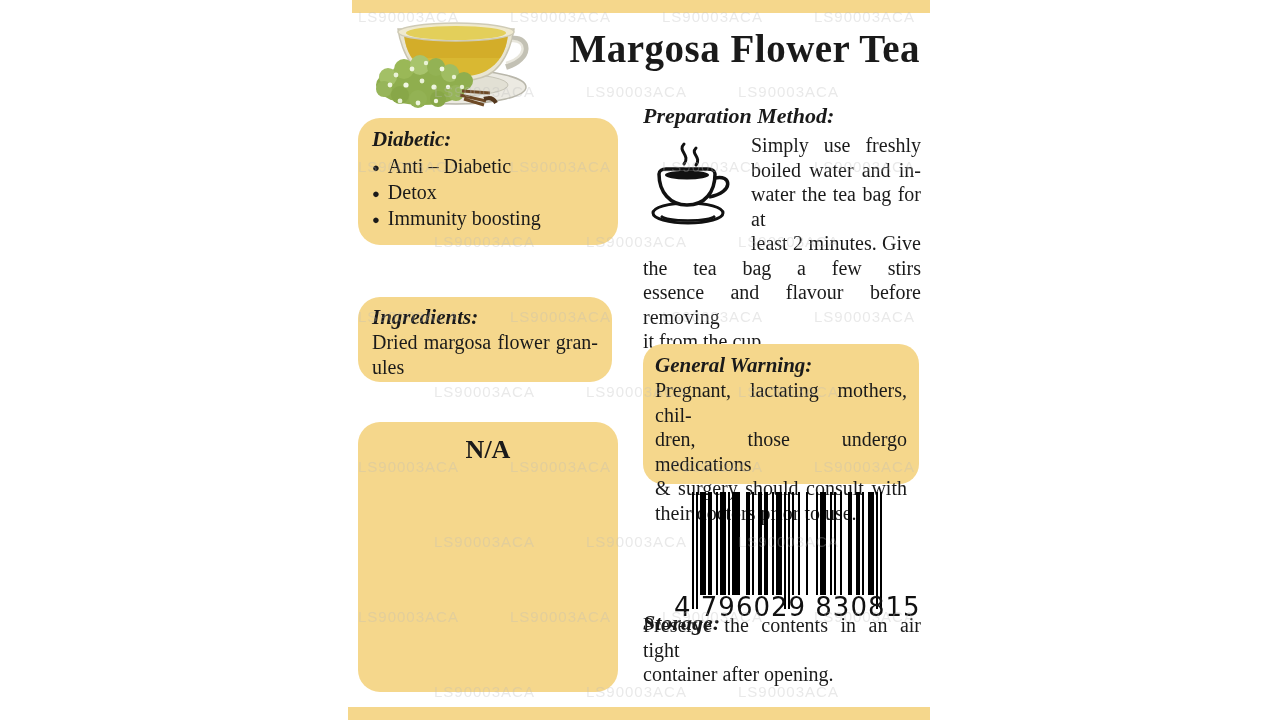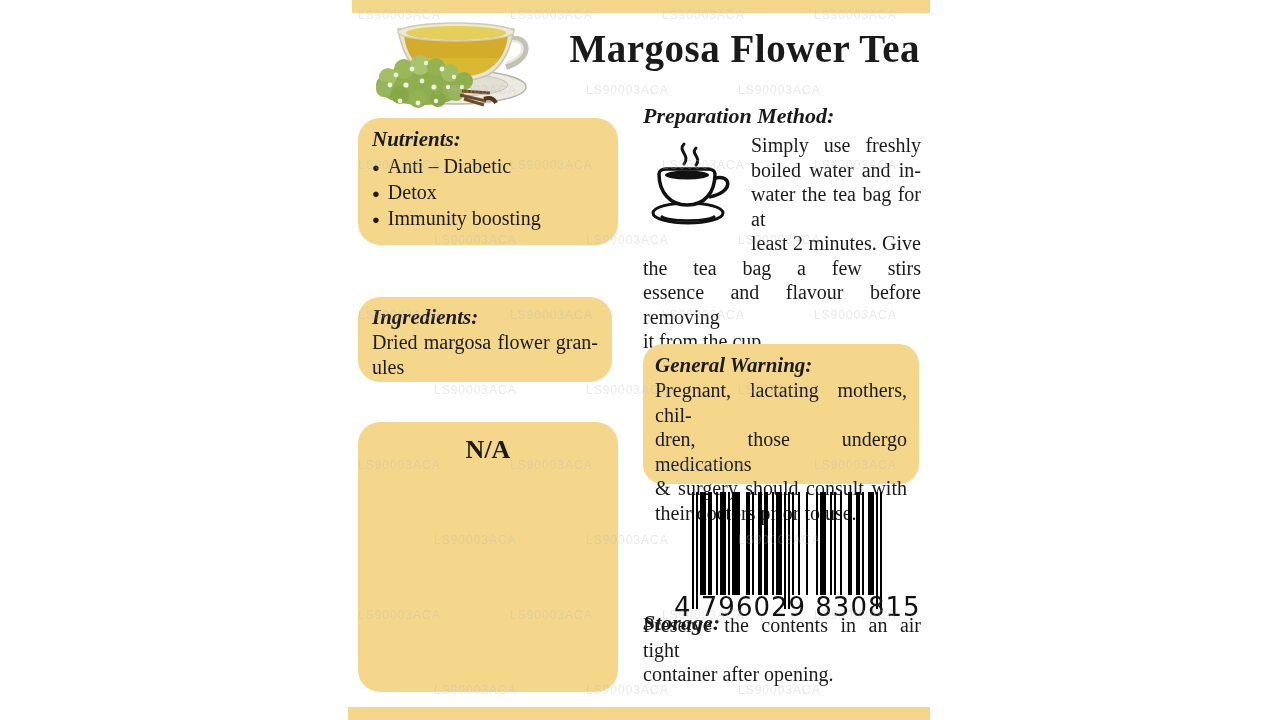--- a/index.html
+++ b/index.html
@@ -49,21 +49,21 @@
     font-family:"DejaVu Sans",sans-serif;font-size:26px;color:#111;
     white-space:nowrap;letter-spacing:1px;
   }
   .storage-head{left:643px;top:610px;}
   .storage-para{position:absolute;left:643px;top:613px;width:278px;}
 
   .photo{position:absolute;left:360px;top:11px;}
 
   .wm-layer{position:absolute;inset:0;pointer-events:none;z-index:6;}
   .wm{
-    position:absolute;font-family:"Liberation Sans",sans-serif;font-size:12px;
+    position:absolute;font-family:"Liberation Sans",sans-serif;font-size:15px;
     color:rgba(186,186,186,0.32);letter-spacing:1px;white-space:nowrap;
   }
 </style>
 </head>
 <body style="--panel: #F5D78C;">
 
 <div class="canvas">
 
   <div class="strip top-strip"></div>
   <div class="strip bottom-strip"></div>
@@ -106,21 +106,21 @@
       <circle cx="76" cy="90" r="2.2" fill="#f2f7e4"></circle>
         <circle cx="102" cy="76" r="2.2" fill="#e9f2d6"></circle>
       <path d="M100 84 L126 90 M102 80 L130 82 M104 88 L124 94" stroke="#6e4a26" stroke-width="3" fill="none"></path>
       <path d="M124 88 C130 86 134 88 136 92" stroke="#53371d" stroke-width="4" fill="none"></path>
     </g>
   </svg>
 
   <div class="title">Margosa Flower Tea</div>
 
   <div class="panel benefits">
-    <h3>Nutrients:</h3>
+    <h3>Diabetic:</h3>
     <ul>
       <li><span class="blt">●</span><span>Anti – Diabetic</span></li>
       <li><span class="blt">●</span><span>Detox</span></li>
       <li><span class="blt">●</span><span>Immunity boosting</span></li>
     </ul>
   </div>
 
   <div class="panel ingredients">
     <h3>Ingredients:</h3>
     <div class="body20">

